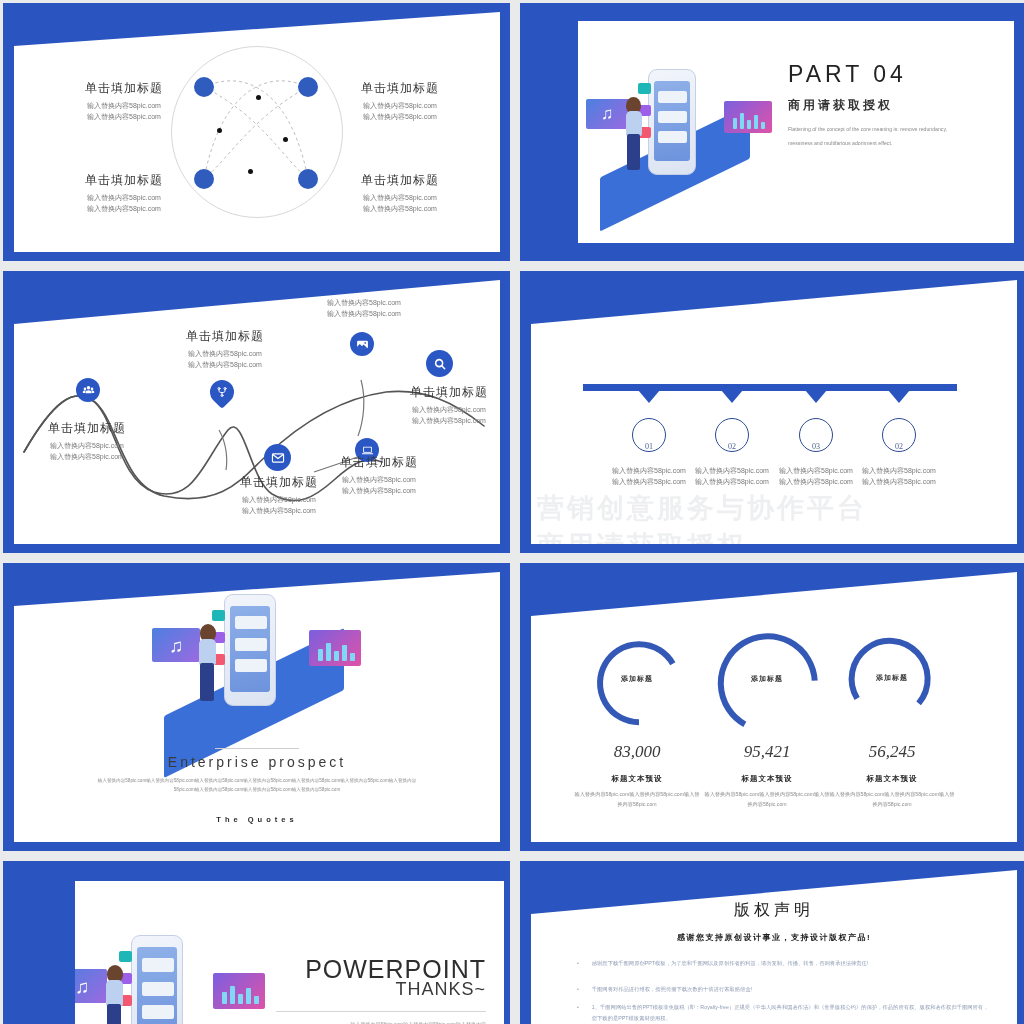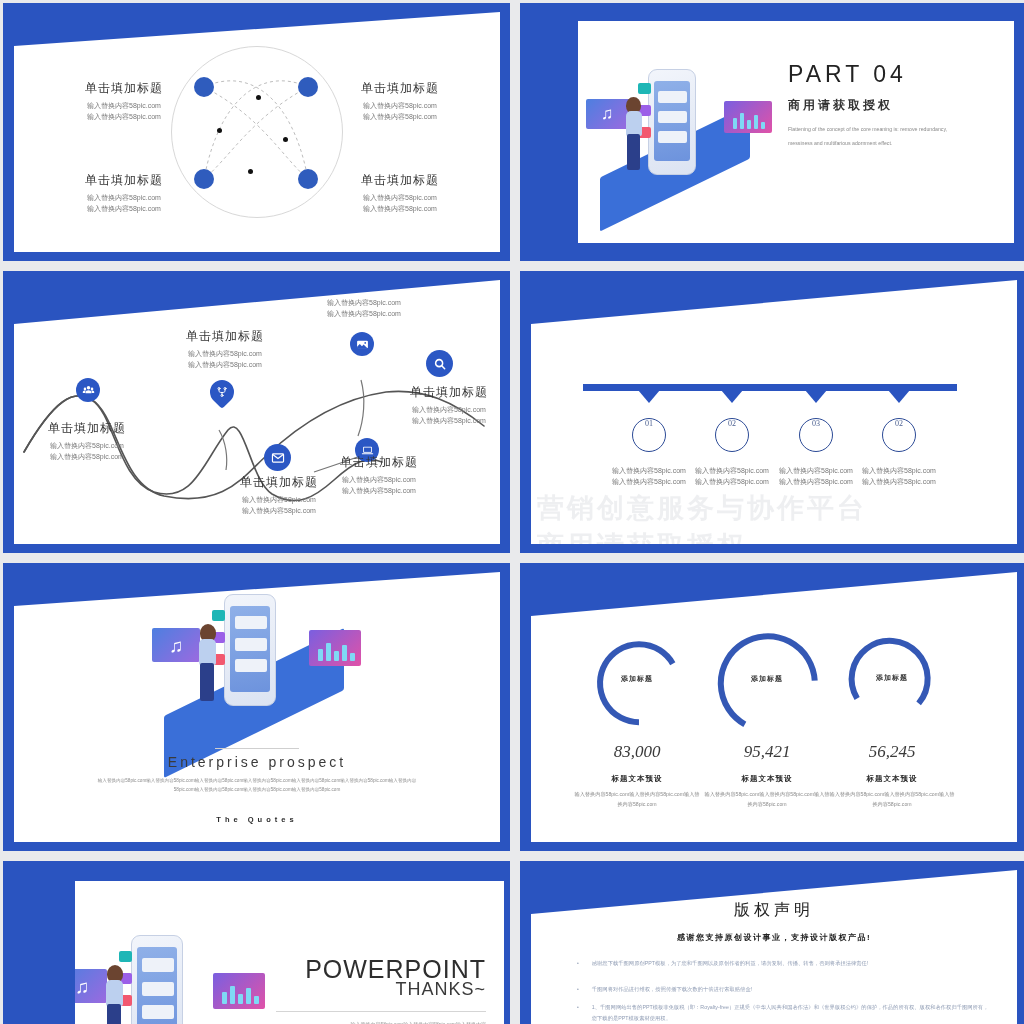--- a/index.html
+++ b/index.html
@@ -115,21 +115,21 @@
 
   
   .tl-bar { position: absolute; height: 7px; background: #2a54c0; }
   .tl-arrow {
     position: absolute; width: 0; height: 0;
     border-left: 11px solid transparent; border-right: 11px solid transparent;
     border-top: 13px solid #2a54c0;
   }
   .tl-circle {
     position: absolute; width: 34px; height: 34px; border-radius: 50%;
-    border: 1.4px solid #2b4a96; display: flex; align-items: flex-start; justify-content: center;
+    border: 1.4px solid #2b4a96; display: flex; align-items: flex-end; justify-content: center;
     font-size: 8px; color: #4a5f90; font-family: "Liberation Serif", serif;
   }
   .tl-txt { position: absolute; width: 110px; text-align: center; }
   .watermark {
     position: absolute; color: rgba(120,130,150,0.13); font-weight: bold;
     letter-spacing: 3px; pointer-events: none;
   }
   .wm-logo {
     position: absolute; color: rgba(120,130,150,0.11);
     font-weight: bold; pointer-events: none;

